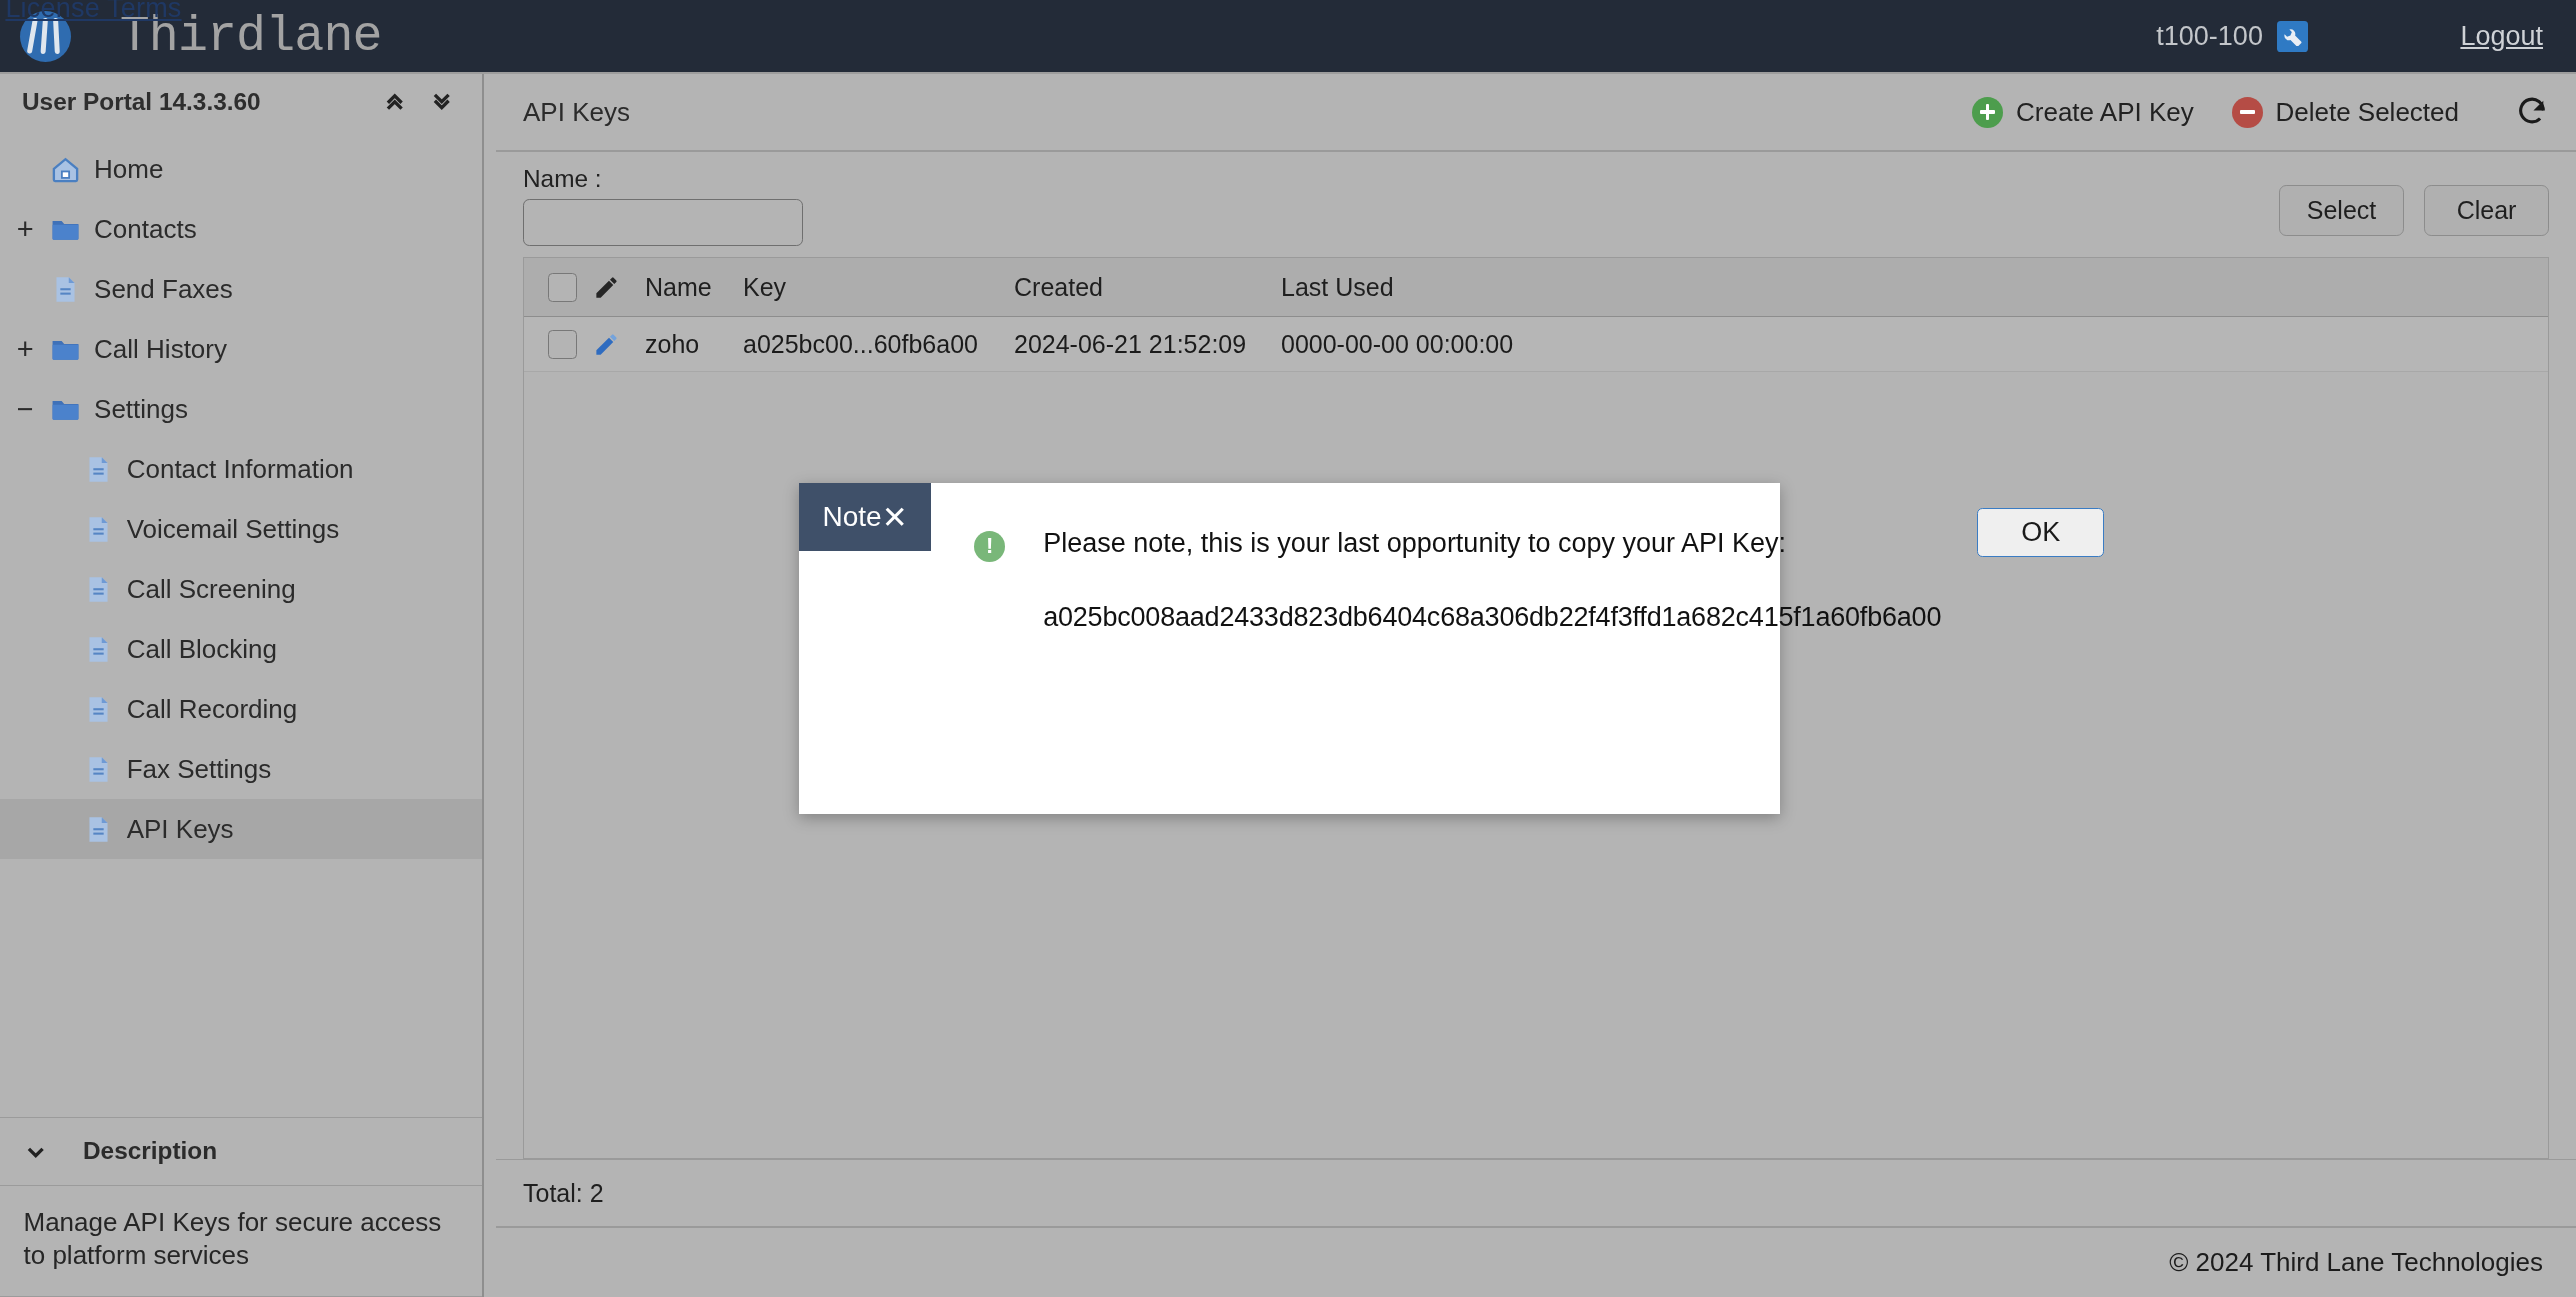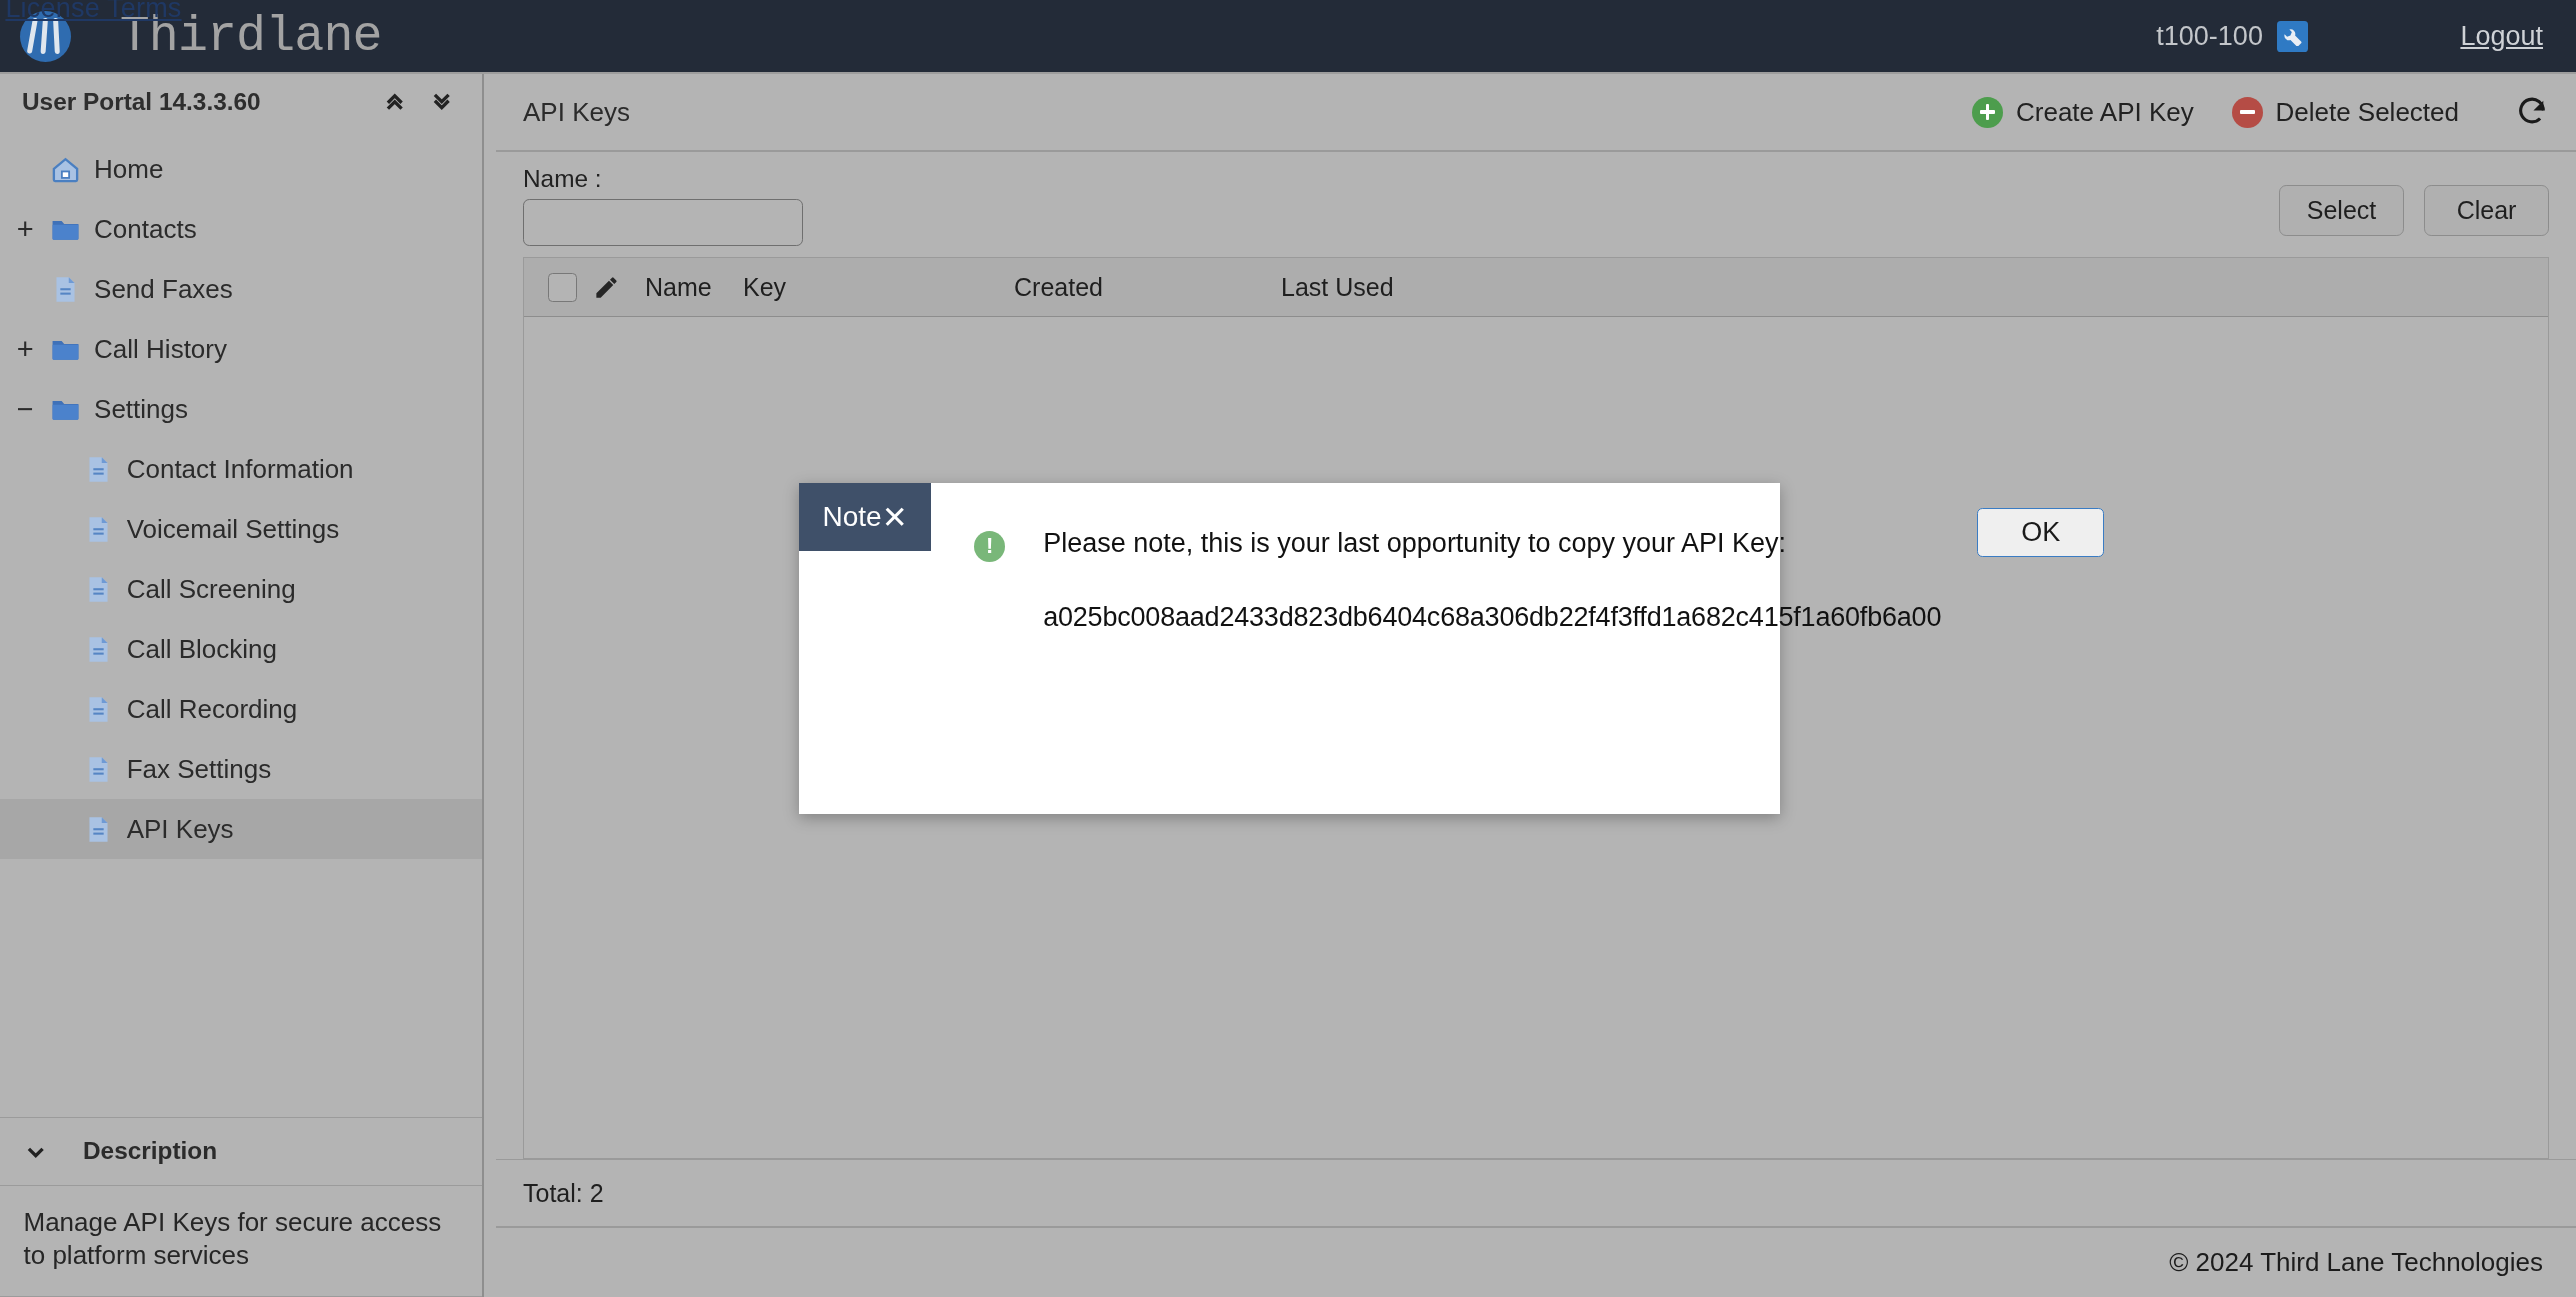--- a/index.html
+++ b/index.html
@@ -476,20 +476,35 @@
                     </svg>
                 </span>
               </th>
               <th class="col-name">Name</th>
               <th class="col-key">Key</th>
               <th class="col-created">Created</th>
               <th>Last Used</th>
             </tr>
           </thead>
           <tbody id="tbody">
+              <tr>
+                <td class="col-chk">
+                  <span class="chkbox"></span>
+                </td>
+                <td class="col-pencil">
+                  <span class="pencil"><svg viewBox="0 0 24 24">
+                      <path d="M3 17.2V21h3.8L18 9.8 14.2 6 3 17.2z" fill="#2f6cc0"></path>
+                      <path d="M20.7 7.1a1 1 0 0 0 0-1.4l-2.4-2.4a1 1 0 0 0-1.4 0l-1.8 1.8L18.9 8.9l1.8-1.8z" fill="#74a3dc"></path>
+                    </svg></span>
+                </td>
+                <td class="col-name">zoho</td>
+                <td class="col-key">a025bc00...60fb6a00</td>
+                <td class="col-created">2024-06-21 21:52:09</td>
+                <td>0000-00-00 00:00:00</td>
+              </tr>
             </tbody>
         </table>
       </div>
 
       <div class="table-footer">Total: 2</div>
 
       <div class="copyright">© 2024 Third Lane Technologies</div>
     </div>
   </div>
 

